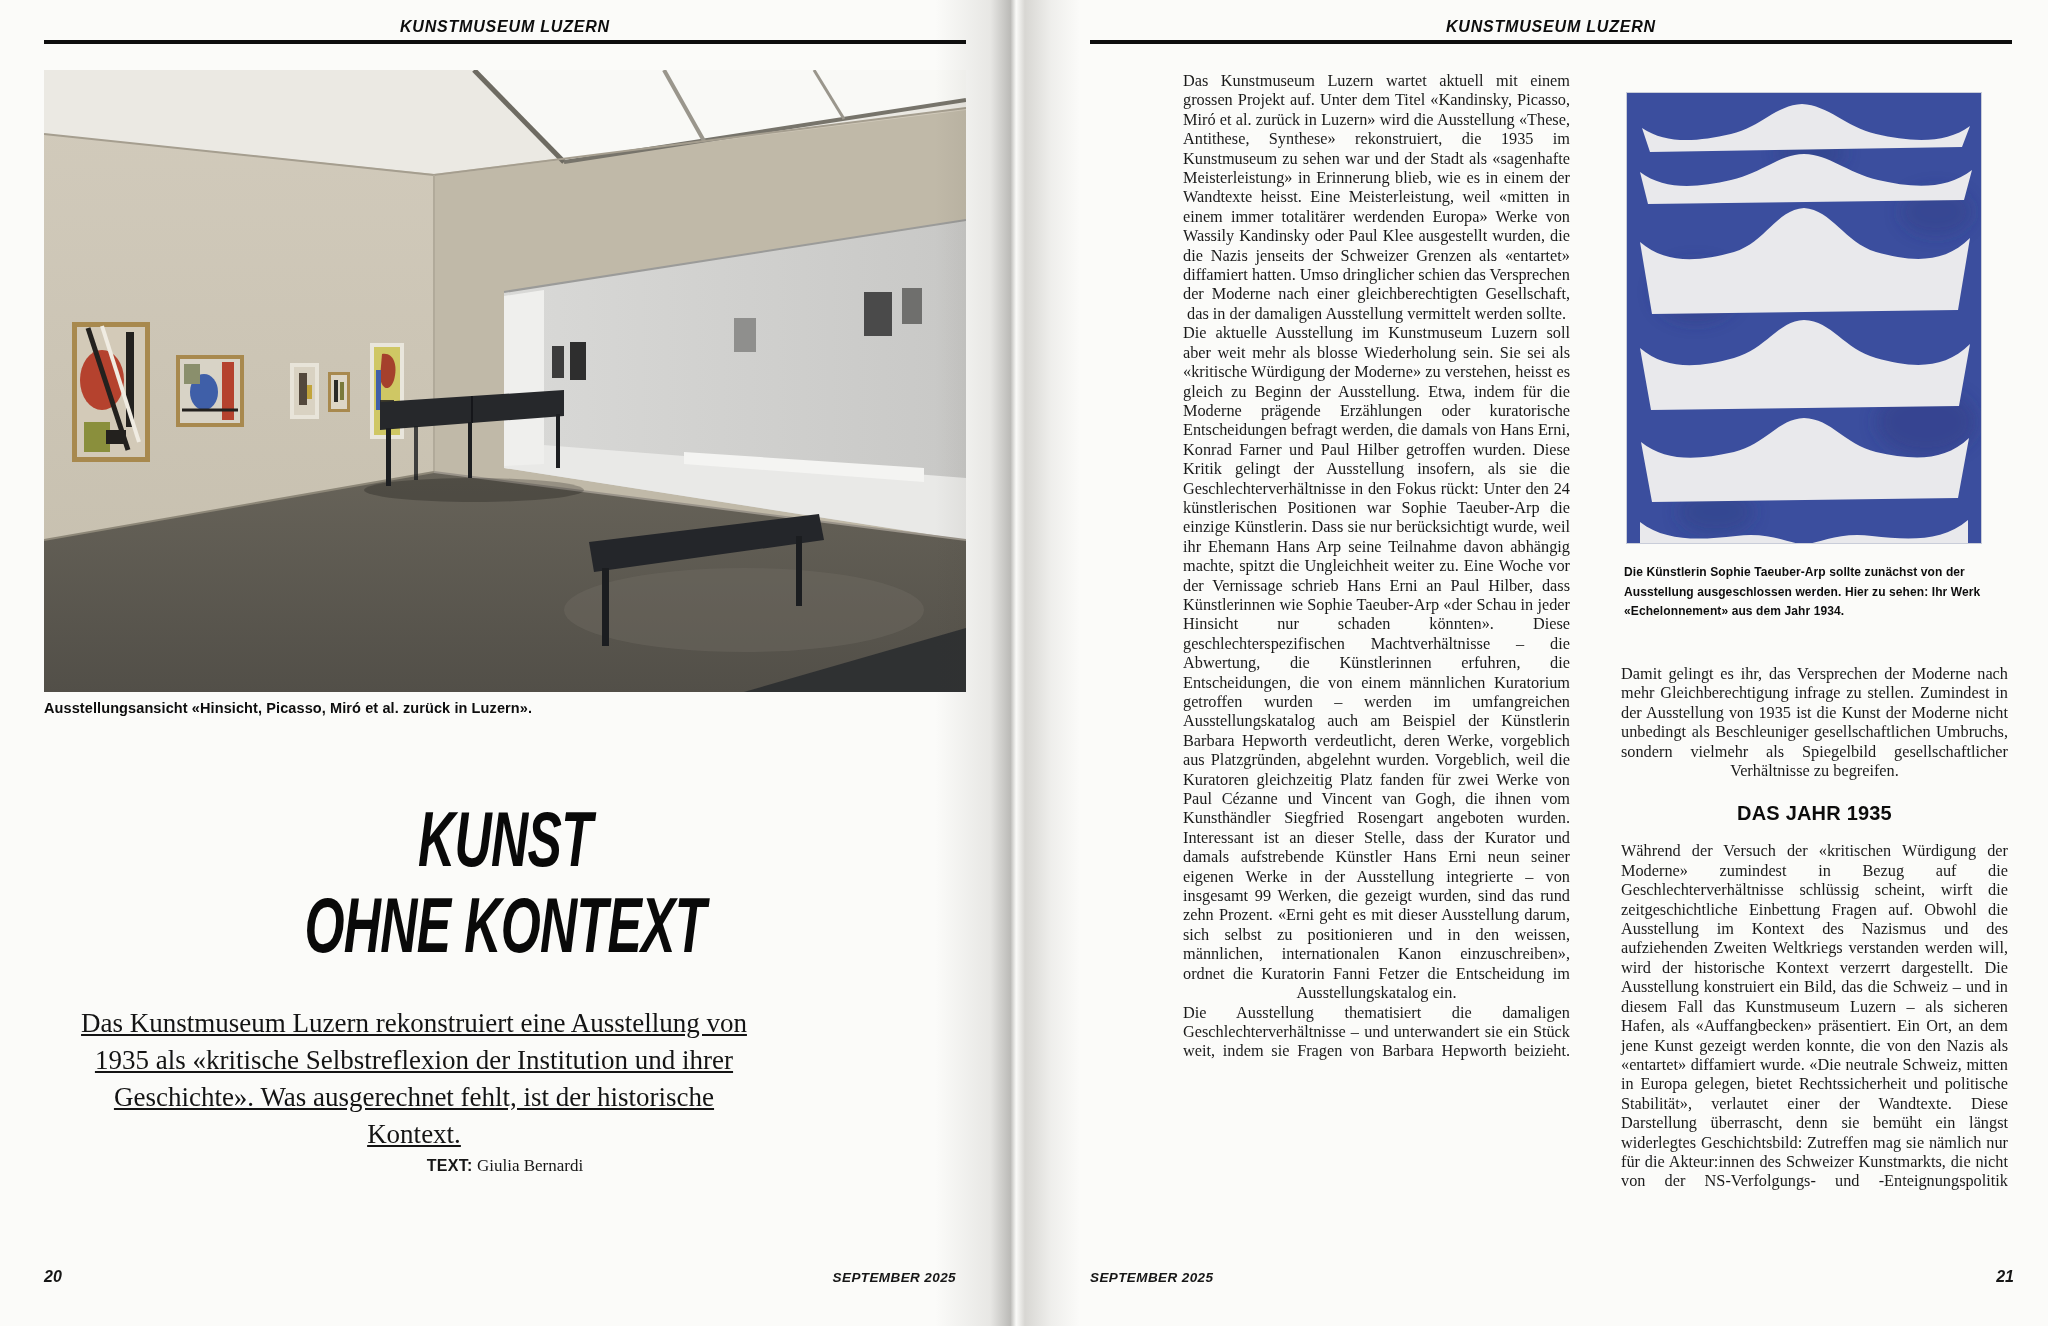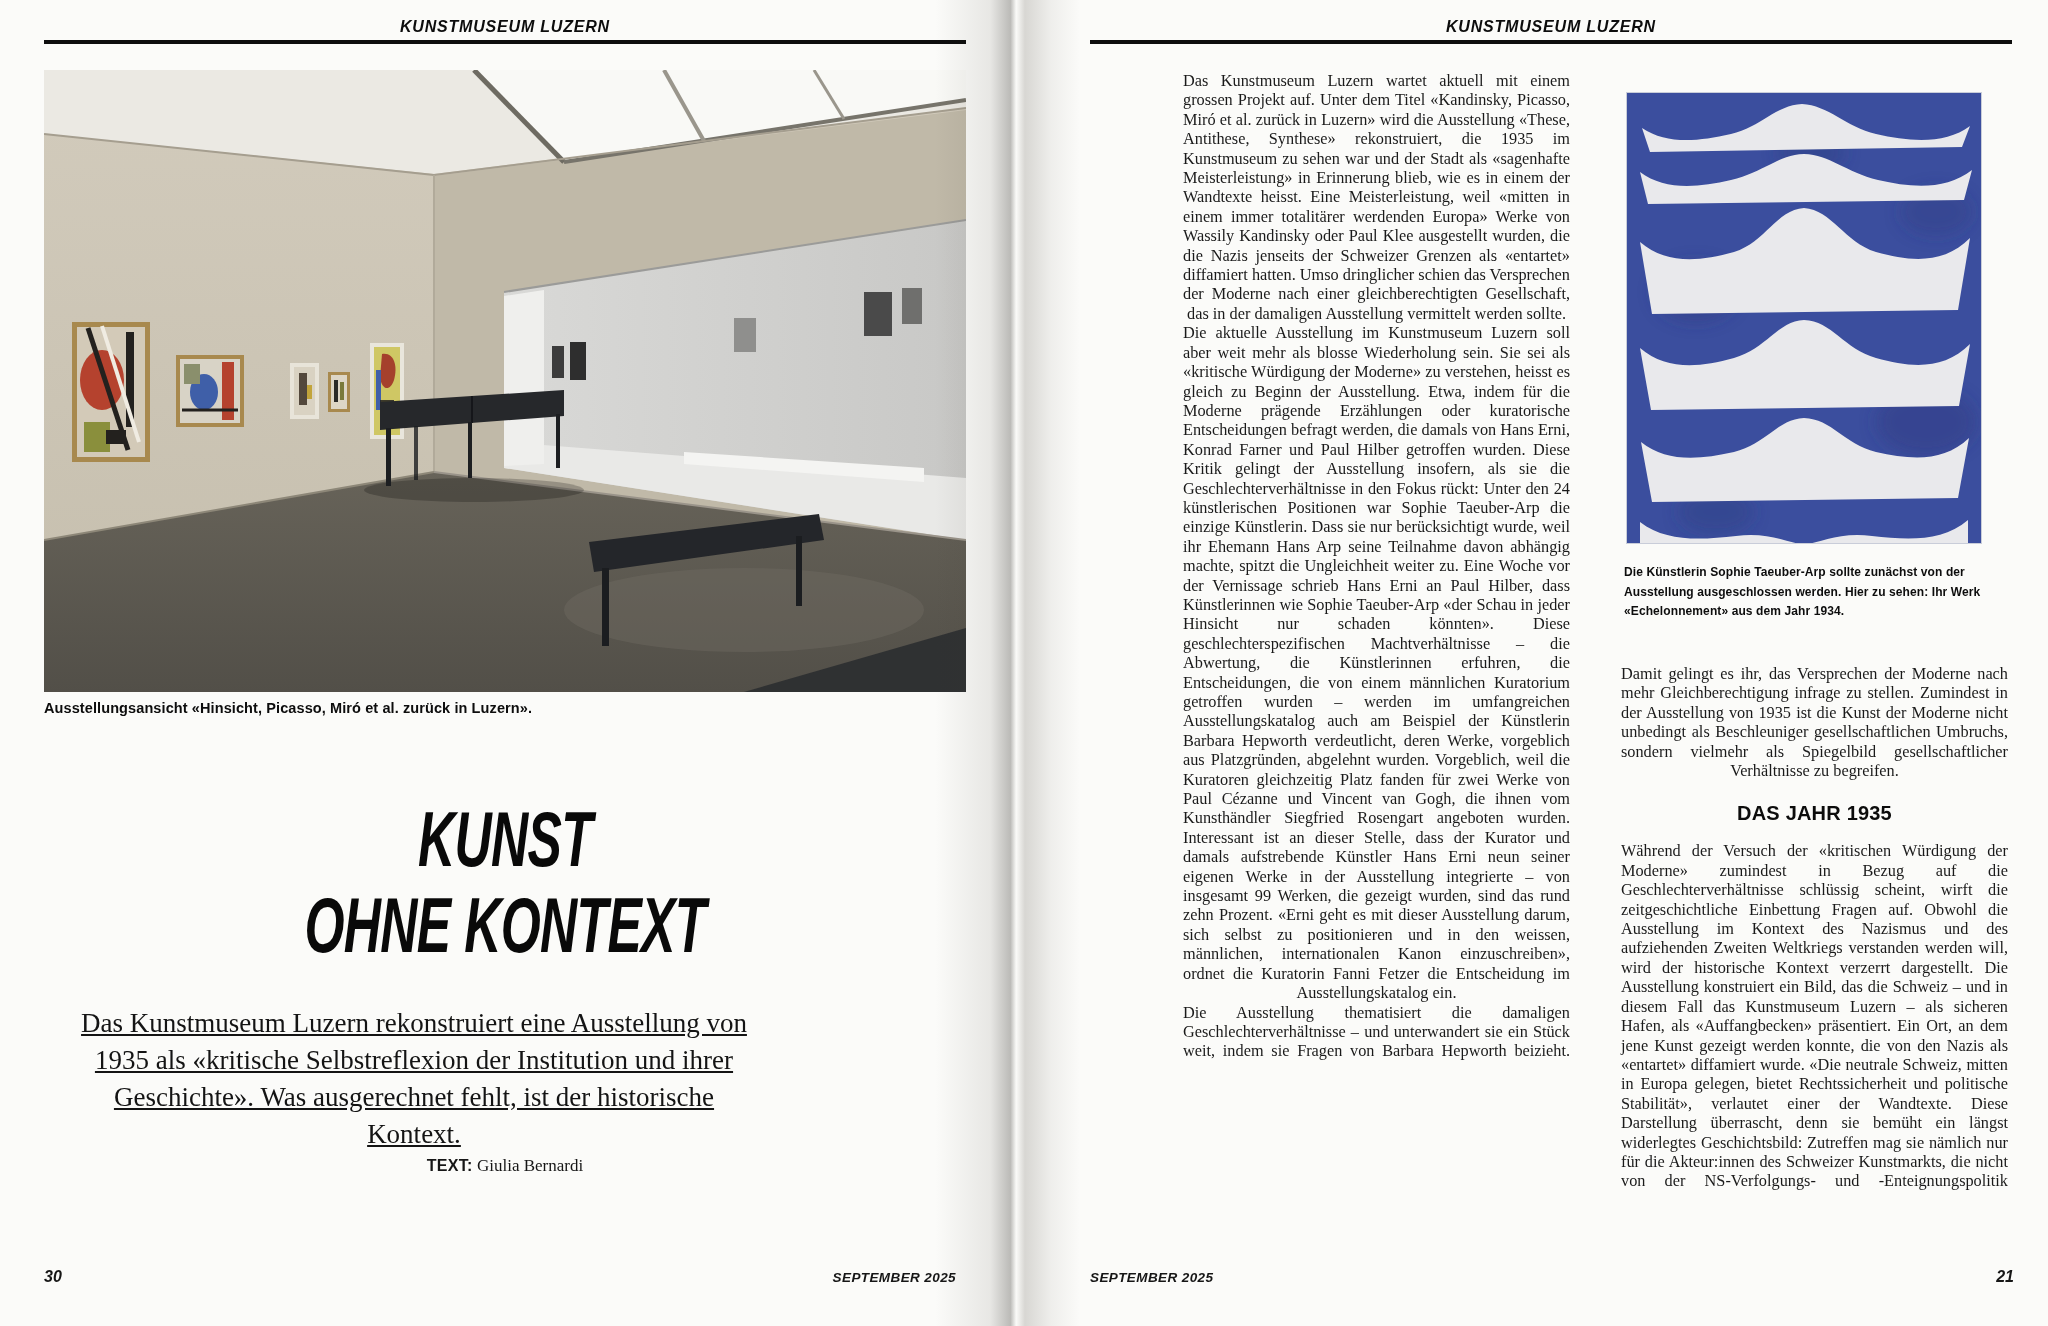--- a/index.html
+++ b/index.html
@@ -201,21 +201,21 @@
     <span class="line">OHNE KONTEXT</span>
   </div>
 
   <div class="abs deck" style="left:64px;top:1005px;width:700px;">Das Kunstmuseum Luzern rekonstruiert eine Ausstellung von 1935 als «kritische Selbstreflexion der Institution und ihrer Geschichte». Was ausgerechnet fehlt, ist der historische Kontext.</div>
 
   <div class="abs byline" style="left:44px;top:1156px;width:922px;">
     <span class="lab">TEXT:</span>
     <span>Giulia Bernardi</span>
   </div>
 
-  <div class="abs pagenum" style="left:44px;top:1268px;">30</div>
+  <div class="abs pagenum" style="left:44px;top:1268px;">20</div>
   <div class="abs footdate" style="left:566px;top:1270px;width:390px;text-align:right;">SEPTEMBER 2025</div>
 </div>
 
 <div class="abs gutter" style="left:935px;top:0;width:145px;height:1326px;"></div>
 
 <div class="abs" style="left:1010px;top:0;width:1038px;height:1326px;">
 
   <div class="abs runhead" style="left:80px;top:18px;width:922px;">KUNSTMUSEUM LUZERN</div>
   <div class="abs headrule" style="left:80px;top:40px;width:922px;"></div>
 

